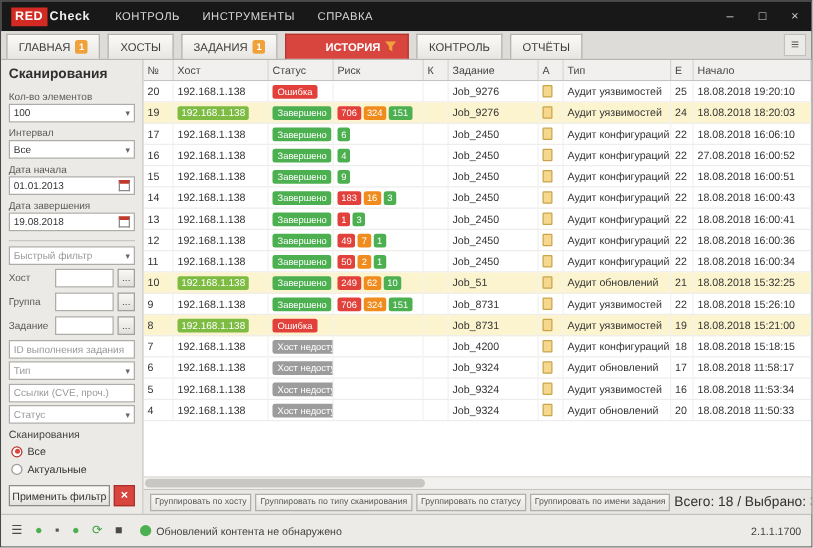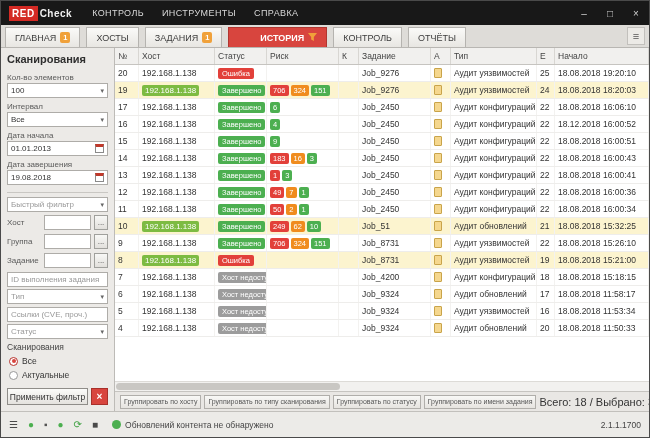--- a/index.html
+++ b/index.html
@@ -300,21 +300,21 @@
             <div class="td">
               <span class="risk-badge" style="background: rgb(76, 175, 80);">4</span>
             </div>
             <div class="td"></div>
             <div class="td">Job_2450</div>
             <div class="td">
               <span class="a-icon"></span>
             </div>
             <div class="td">Аудит конфигураций</div>
             <div class="td">22</div>
-            <div class="td">18.12.2018 16:00:52</div>
+            <div class="td">27.08.2018 16:00:52</div>
           </div>
           <div class="trow">
             <div class="td">15</div>
             <div class="td">192.168.1.138</div>
             <div class="td">
               <span class="status-badge" style="background: rgb(76, 175, 80);">Завершено</span>
             </div>
             <div class="td">
               <span class="risk-badge" style="background: rgb(76, 175, 80);">9</span>
             </div>

